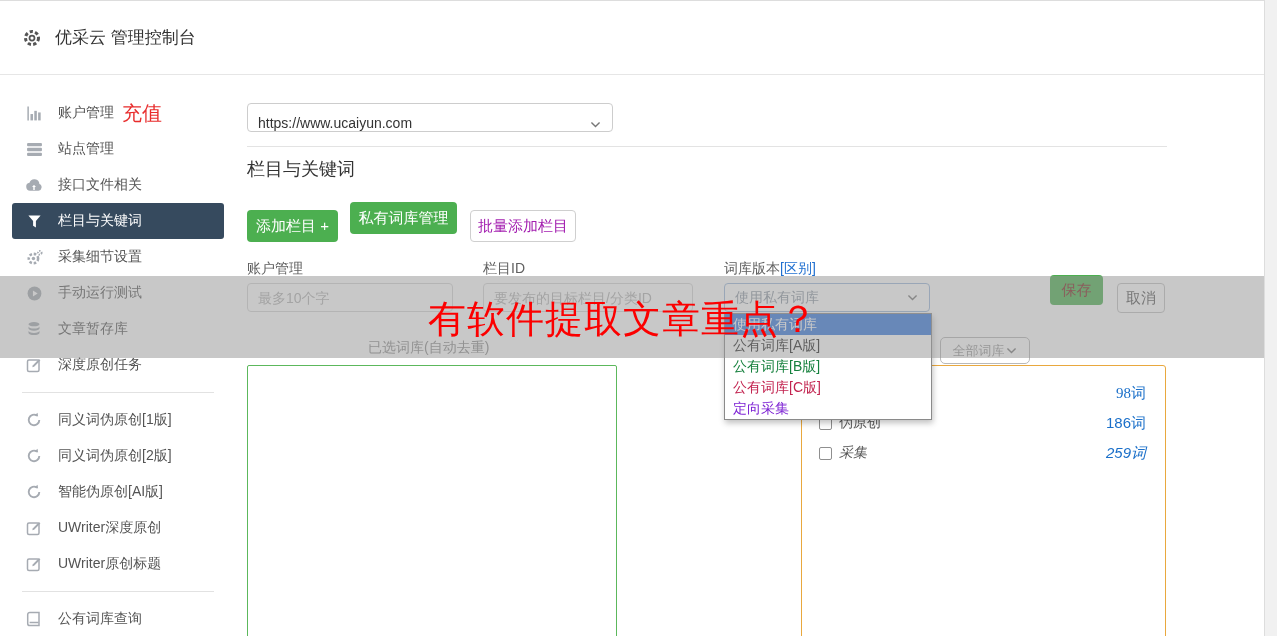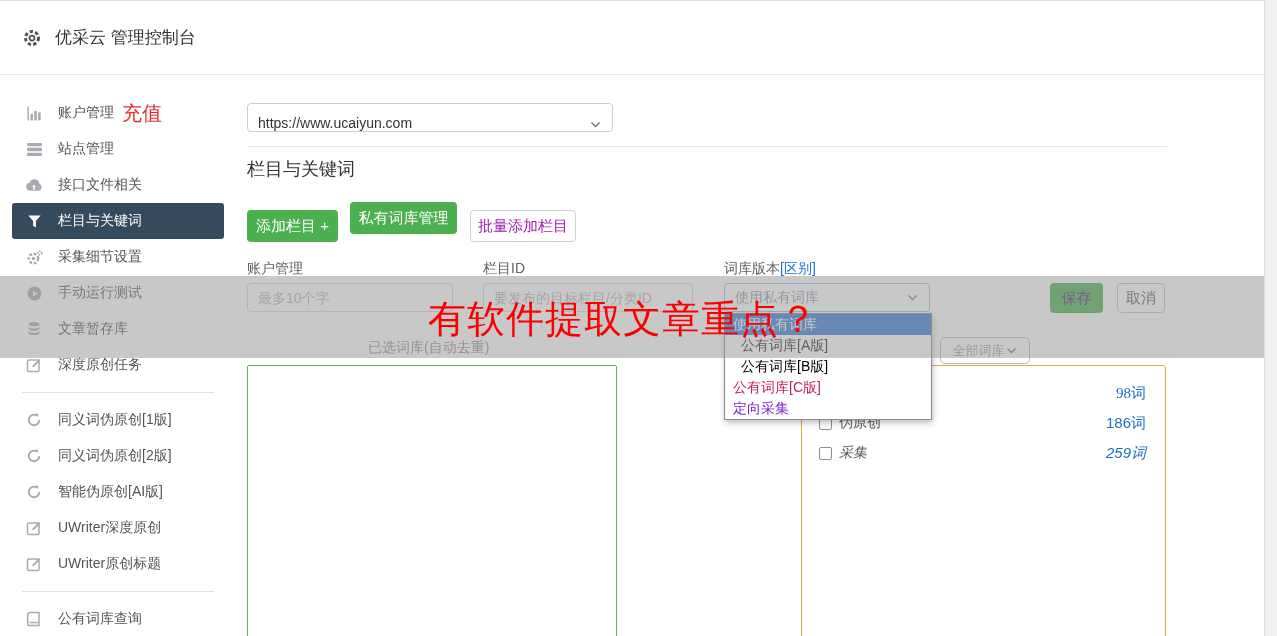--- a/index.html
+++ b/index.html
@@ -45,21 +45,21 @@
   input.fld{position:absolute;top:283px;height:29px;box-sizing:border-box;border:1px solid #d6d6d6;
        border-radius:4px;padding:0 10px;font-size:14px;color:#333;font-family:inherit;background:#fff}
   input.fld::placeholder{color:#b3b3b3}
   #inp-name{left:247px;width:206px}
   #inp-id{left:483px;width:210px}
 
   .ver-select{position:absolute;left:724px;top:283px;width:206px;height:29px;box-sizing:border-box;
        border:1px solid #9db9dc;border-radius:4px;display:flex;align-items:center;
        justify-content:space-between;padding:0 10px;font-size:14px;color:#8f99a5;background:#fff;cursor:pointer}
 
-  #btn-save{left:1050px;top:283px;width:53px;height:30px;background:var(--green);color:#4c1d95}
+  #btn-save{left:1050px;top:275px;width:53px;height:30px;background:var(--green);color:#7f1d1d}
   #btn-cancel{left:1117px;top:283px;width:48px;height:30px;background:#fff;border:1px solid #c3c3c3;color:#555}
 
   .sel-label{position:absolute;left:368px;top:339px;font-size:14px;color:#8e8e8e}
 
   .green-box{position:absolute;left:247px;top:365px;width:370px;height:280px;background:#fff;
        border:1px solid var(--green-box-border);border-radius:2px;box-sizing:border-box}
   .orange-box{position:absolute;left:801px;top:365px;width:365px;height:280px;background:#fff;
        border:1px solid var(--orange-box-border);border-radius:3px;box-sizing:border-box}
 
   .filter-select{position:absolute;left:940px;top:337px;width:90px;height:27px;box-sizing:border-box;
@@ -297,22 +297,22 @@
     <span>全部词库</span>
     <span class="chev chev-slot">
         <svg viewBox="0 0 16 16" width="13" height="13">
           <path d="M3 5.5l5 5 5-5" fill="none" stroke="currentColor" stroke-width="1.7"></path>
         </svg>
       </span>
   </div>
 
   <ul id="dropdown">
       <li class="selected">使用私有词库</li>
-      <li style="color: rgb(34, 34, 34); margin-left: 8px;">公有词库[A版]</li>
-      <li style="color: #000000; margin-left: 8px;">公有词库[B版]</li>
+      <li style="color: rgb(34, 34, 34);">公有词库[A版]</li>
+      <li style="color: #15803d;">公有词库[B版]</li>
       <li style="color: rgb(194, 35, 79);">公有词库[C版]</li>
       <li style="color: rgb(125, 34, 212);">定向采集</li>
     </ul>
 
   <div class="band"></div>
   <div class="watermark">有软件提取文章重点？</div>
   <div class="scrollbar"></div>
 </div>
 
 </body></html>

